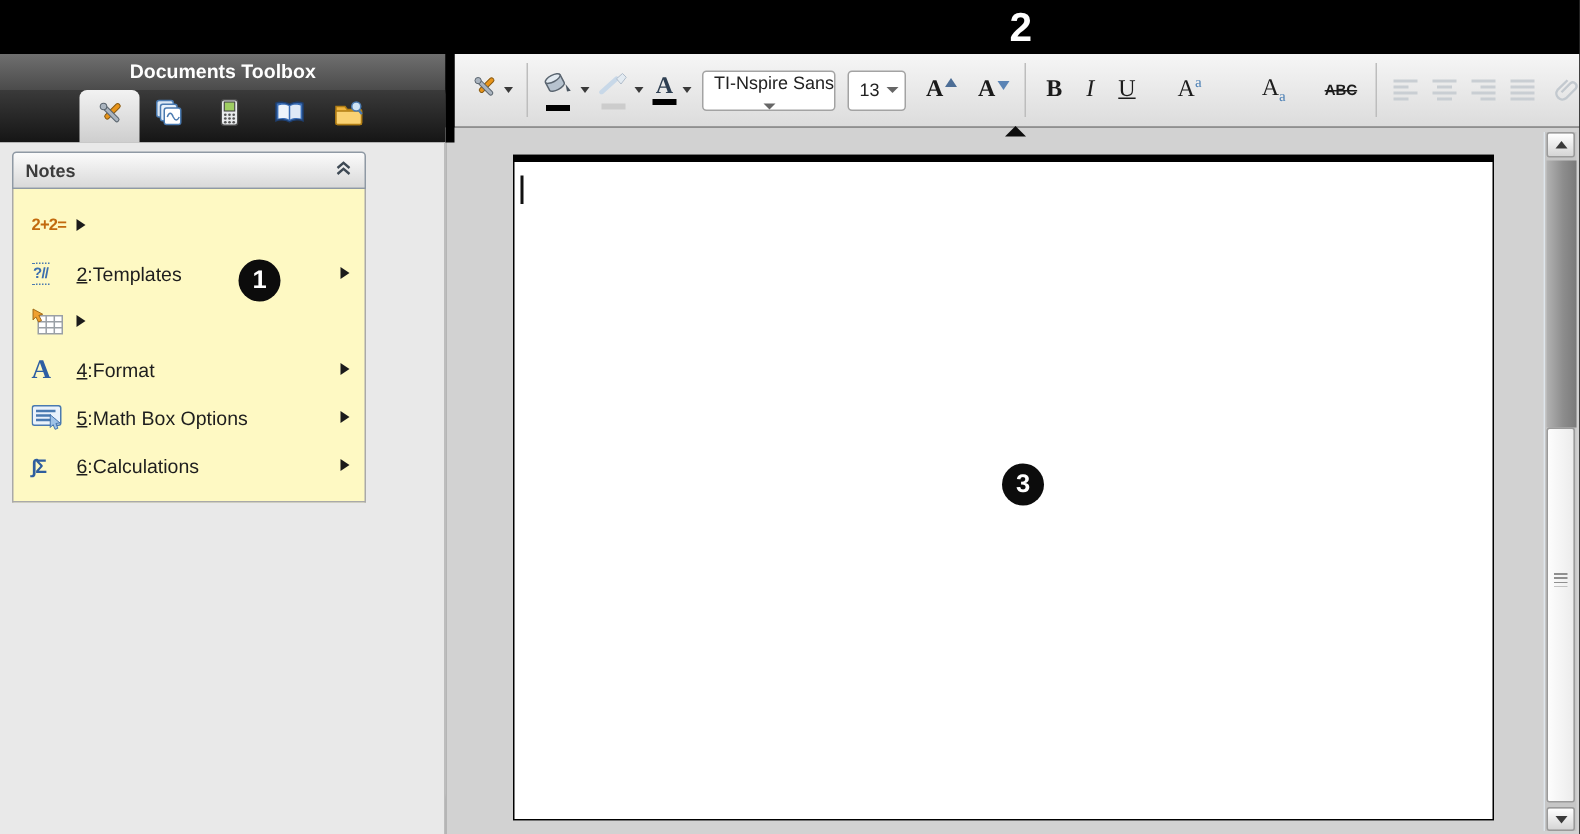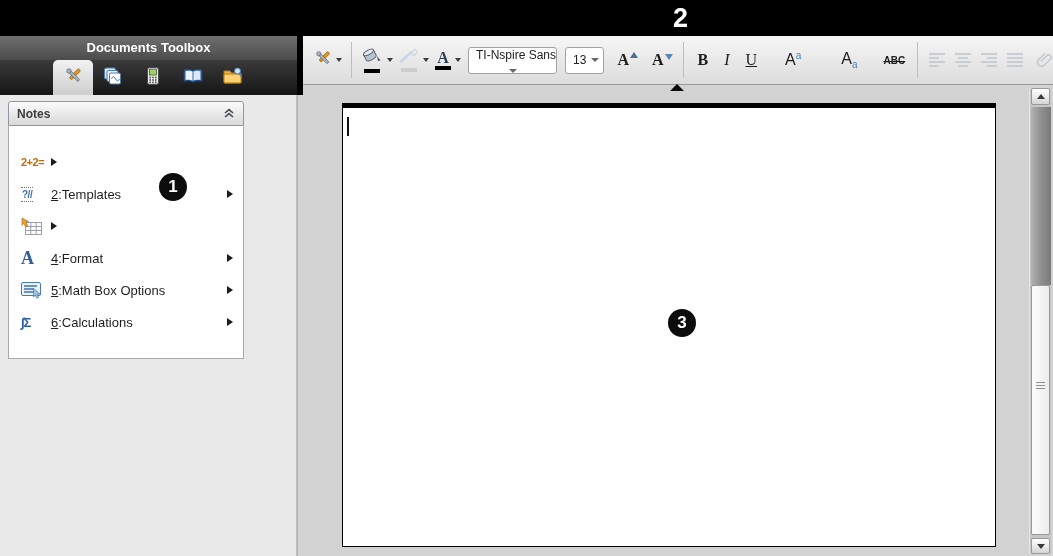--- a/index.html
+++ b/index.html
@@ -20,21 +20,21 @@
            background:linear-gradient(#3a3a3a,#151515);display:flex;padding-left:53px;box-sizing:border-box;}
   .tb-tab{width:40px;height:35px;display:flex;align-items:center;justify-content:center;}
   .tb-tab.sel{background:linear-gradient(#f2f2f2,#cecece);border-radius:5px 5px 0 0;}
   .panel-area{position:absolute;left:0;top:59px;width:296px;height:461px;background:#e9e9e9;border-right:1px solid #bdbdbd;}
 
   .notes-panel{position:absolute;left:8px;top:6px;width:236px;}
   .np-header{height:23px;border:1px solid #8f99a4;border-radius:3px 3px 0 0;
              background:linear-gradient(#fbfbfb,#d9d9d9);
              display:flex;align-items:center;justify-content:space-between;padding:0 8px;}
   .np-title{font-size:12px;font-weight:bold;color:#3c3c3c;}
-  .np-body{background:#ffffff;border:1px solid #a9a9a9;border-top:none;padding:20px 0;}
+  .np-body{background:#fef9c3;border:1px solid #a9a9a9;border-top:none;padding:8px 0;}
   .menu-item{height:32px;display:flex;align-items:center;padding:0 10px 0 12px;cursor:default;}
   .mi-icon{width:30px;flex:0 0 30px;display:flex;align-items:center;}
   .mi-label{font-size:13px;color:#1e1e1e;flex:1;}
   .num{text-decoration:underline;}
   .marrow{width:0;height:0;border-left:6px solid #1b1b1b;border-top:4px solid transparent;border-bottom:4px solid transparent;}
   .ic-actions{font-size:11px;font-weight:bold;color:#c26a0e;letter-spacing:-.5px;}
   .ic-templates{font-size:10px;font-weight:bold;color:#3d6fae;border-top:1px dotted #4a7ab0;border-bottom:1px dotted #4a7ab0;padding:1px 1px;letter-spacing:-.5px;}
   .ic-format{font-size:18px;font-weight:bold;color:#2e5fa3;font-family:"Liberation Serif",serif;line-height:18px;}
   .ic-calc{font-size:13px;font-weight:bold;color:#2f5e9e;letter-spacing:-1px;}
 
@@ -51,21 +51,21 @@
   .colorbar{width:16px;height:4px;}
   .serifA{font-family:"Liberation Serif",serif;font-weight:bold;font-size:16px;color:#2e3f52;line-height:14px;}
   .combo{height:25px;background:#fff;border:1px solid #a3a3a3;border-radius:3px;display:flex;align-items:center;justify-content:space-between;margin:0 4px;}
   .combo .val{font-size:12px;color:#222;padding-left:7px;white-space:nowrap;}
   .combo .dd{width:17px;display:flex;justify-content:center;}
   .dd-arrow{width:0;height:0;border-top:4px solid #666;border-left:4px solid transparent;border-right:4px solid transparent;}
   .fmt{font-family:"Liberation Serif",serif;font-size:16px;color:#1c1c1c;margin:0 8px;line-height:20px;}
   .sizebtn{position:relative;font-family:"Liberation Serif",serif;font-size:16px;font-weight:bold;color:#1a1a1a;margin:0 9px;}
   .tri-up{position:absolute;right:-9px;top:1px;width:0;height:0;border-bottom:6px solid #4d6e96;border-left:4px solid transparent;border-right:4px solid transparent;}
   .tri-dn{position:absolute;right:-9px;top:3px;width:0;height:0;border-top:6px solid #5b84b5;border-left:4px solid transparent;border-right:4px solid transparent;}
-  .supsub{font-family:Liberation Sans, sans-serif;font-size:16px;color:#1c1c1c;margin:0 20px;}
+  .supsub{font-family:Liberation Serif, serif;font-size:16px;color:#1c1c1c;margin:0 20px;}
   .supsub .sm{color:#4a7fb5;font-size:10px;}
   .strike{font-size:10px;font-weight:bold;color:#1c1c1c;text-decoration:line-through;margin:0 6px;letter-spacing:0;}
   .alignbtn{margin:0 4px;display:flex;align-items:center;}
   .collapse-arrow{left:670px;top:84px;width:0;height:0;border-bottom:7px solid #0d0d0d;border-left:7px solid transparent;border-right:7px solid transparent;z-index:6;}
 
   
   .doc-region{left:297px;top:85px;width:756px;height:471px;background:#d2d2d2;border-left:1px solid #b5b5b5;box-sizing:border-box;}
   .page{position:absolute;left:44px;top:18px;width:654px;height:444px;background:#fff;
         border:1px solid #000;border-top:5px solid #000;box-sizing:border-box;}
   .text-cursor{position:absolute;left:4px;top:9px;width:2px;height:19px;background:#111;}

